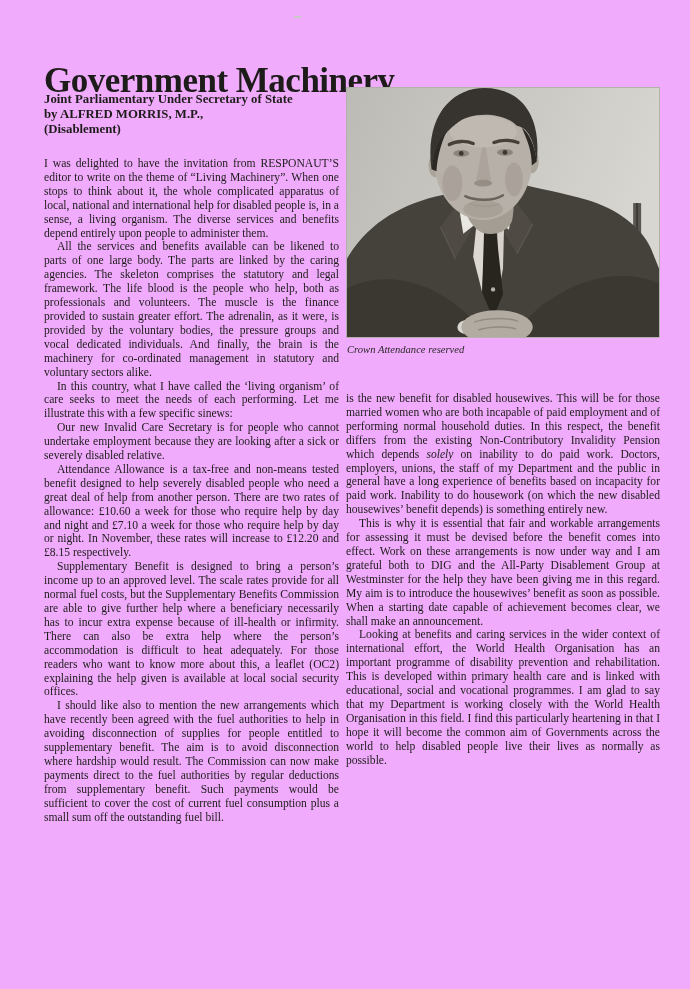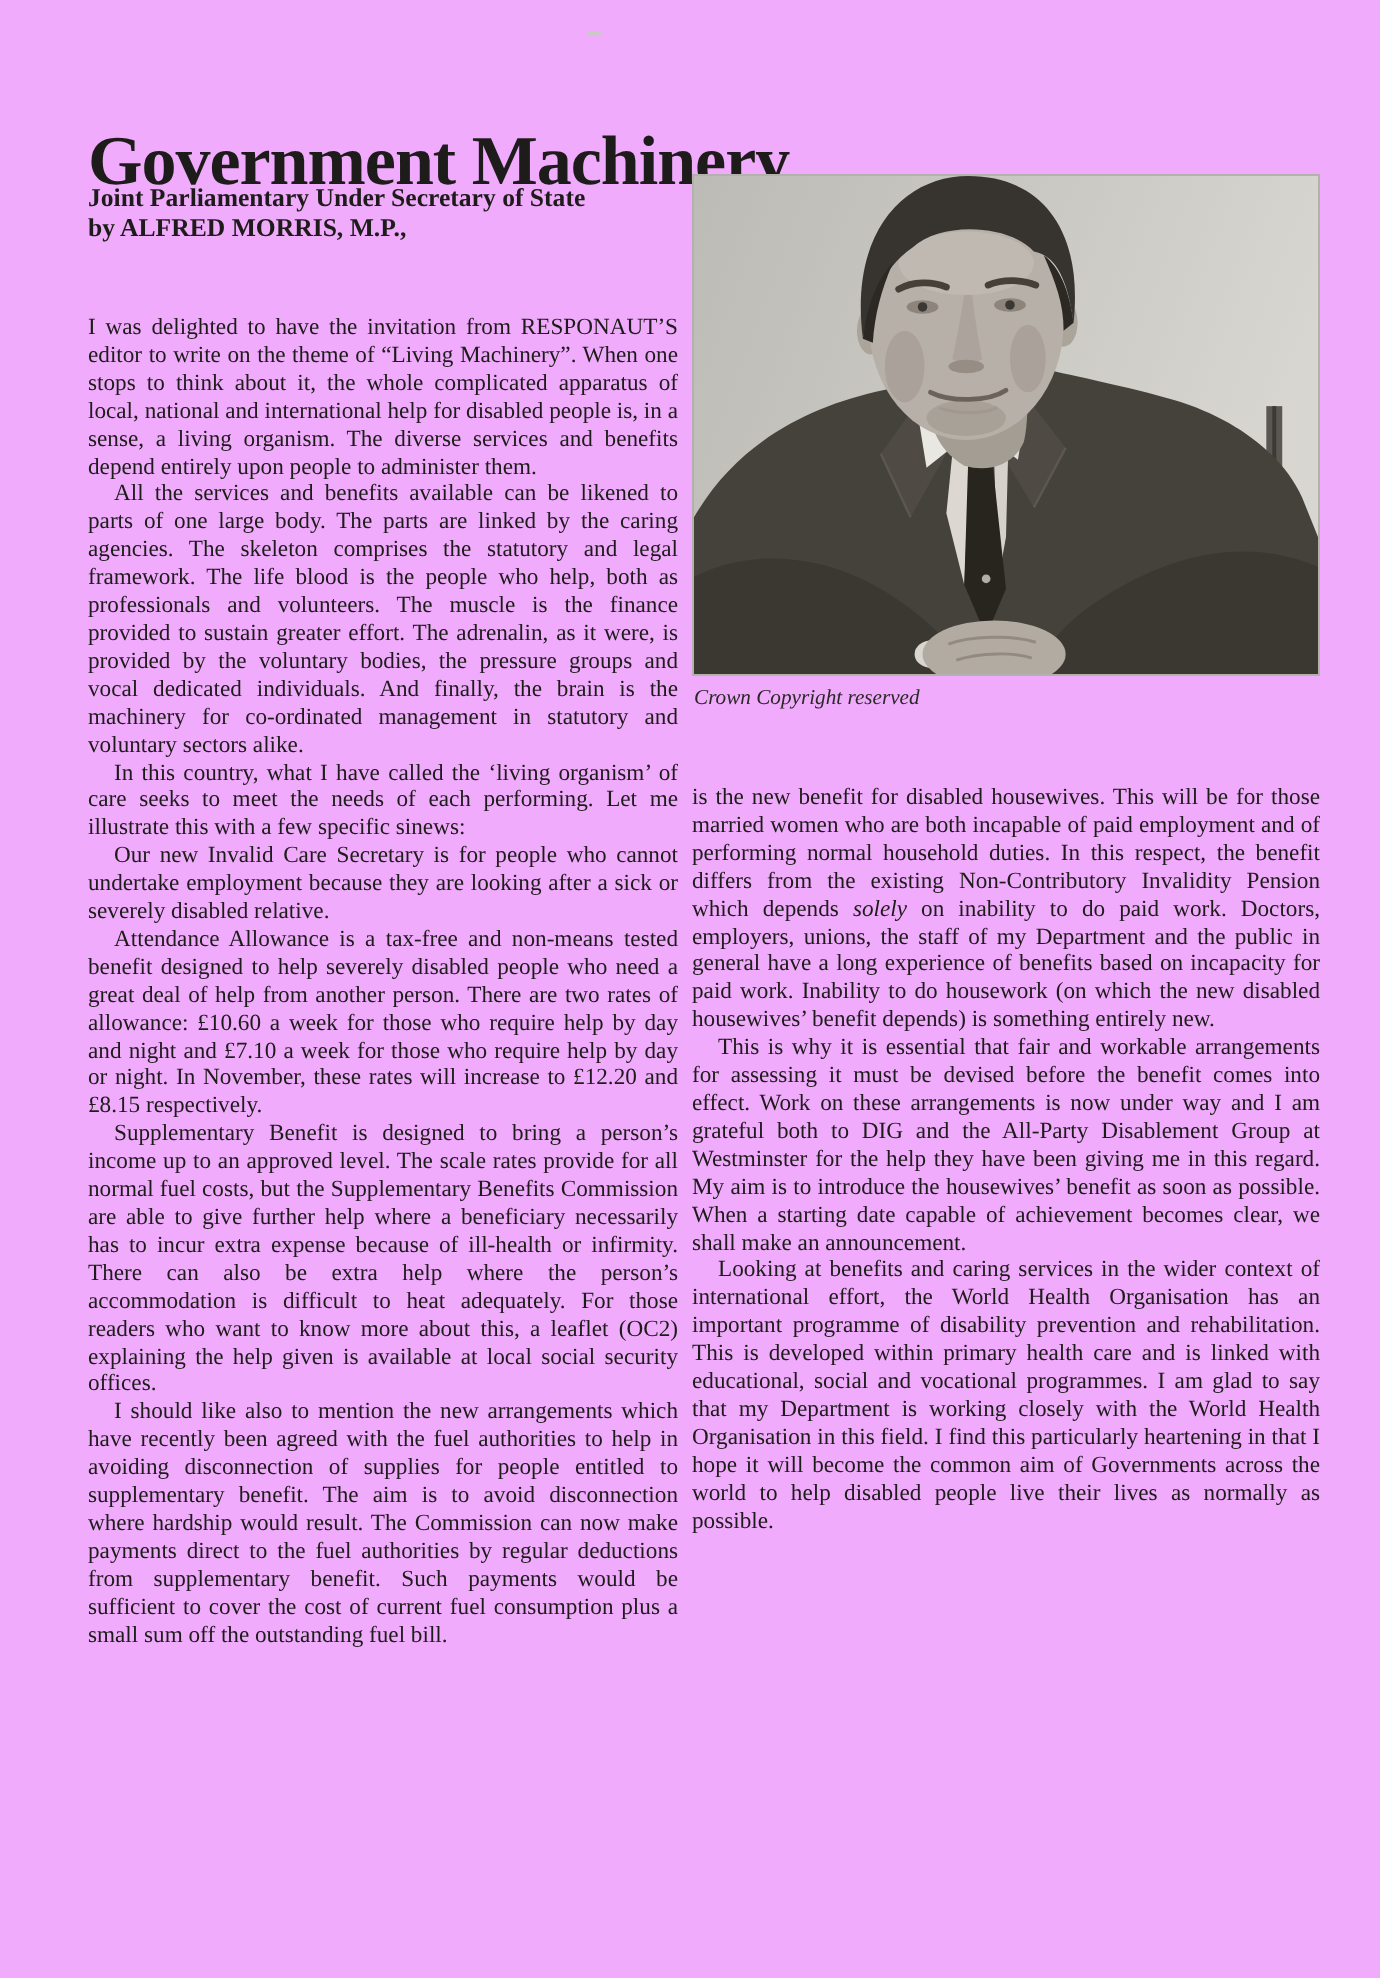--- a/index.html
+++ b/index.html
@@ -44,20 +44,21 @@
 
 <div class="page">
 
   <div class="scan-mark"></div>
 
   <h1 class="title">Government Machinery</h1>
 
   <div class="byline">
     <div>Joint Parliamentary Under Secretary of State</div>
     <div>by ALFRED MORRIS, M.P.,</div>
+    <div>(Disablement)</div>
   </div>
 
   <div class="col left-col">
     <p class="first">I was delighted to have the invitation from RESPONAUT’S editor to write on the theme of “Living Machinery”. When one stops to think about it, the whole complicated apparatus of local, national and international help for disabled people is, in a sense, a living organism. The diverse services and benefits depend entirely upon people to administer them.</p>
     <p>All the services and benefits available can be likened to parts of one large body. The parts are linked by the caring agencies. The skeleton comprises the statutory and legal framework. The life blood is the people who help, both as professionals and volunteers. The muscle is the finance provided to sustain greater effort. The adrenalin, as it were, is provided by the voluntary bodies, the pressure groups and vocal dedicated individuals. And finally, the brain is the machinery for co-ordinated management in statutory and voluntary sectors alike.</p>
     <p>In this country, what I have called the ‘living organism’ of care seeks to meet the needs of each performing. Let me illustrate this with a few specific sinews:</p>
     <p>Our new Invalid Care Secretary is for people who cannot undertake employment because they are looking after a sick or severely disabled relative.</p>
     <p>Attendance Allowance is a tax-free and non-means tested benefit designed to help severely disabled people who need a great deal of help from another person. There are two rates of allowance: £10.60 a week for those who require help by day and night and £7.10 a week for those who require help by day or night. In November, these rates will increase to £12.20 and £8.15 respectively.</p>
     <p>Supplementary Benefit is designed to bring a person’s income up to an approved level. The scale rates provide for all normal fuel costs, but the Supplementary Benefits Commission are able to give further help where a beneficiary necessarily has to incur extra expense because of ill-health or infirmity. There can also be extra help where the person’s accommodation is difficult to heat adequately. For those readers who want to know more about this, a leaflet (OC2) explaining the help given is available at local social security offices.</p>
     <p>I should like also to mention the new arrangements which have recently been agreed with the fuel authorities to help in avoiding disconnection of supplies for people entitled to supplementary benefit. The aim is to avoid disconnection where hardship would result. The Commission can now make payments direct to the fuel authorities by regular deductions from supplementary benefit. Such payments would be sufficient to cover the cost of current fuel consumption plus a small sum off the outstanding fuel bill.</p>
@@ -130,21 +131,21 @@
         <path d="M0,251 L0,202 C32,186 72,191 106,216 C121,227 131,237 136,251 Z" fill="#3b3832"></path>
         <path d="M314,251 L314,197 C280,182 240,189 202,215 C187,225 176,238 171,251 Z" fill="#3b3832"></path>
         <ellipse cx="120" cy="241" rx="9" ry="7" fill="#d9d6cf"></ellipse>
         <ellipse cx="151" cy="241" rx="36" ry="17" fill="#b2aba2"></ellipse>
         <path d="M128,236 C138,232 160,231 172,235" stroke="#938b82" stroke-width="1.5" fill="none"></path>
         <path d="M132,244 C144,240 162,240 170,243" stroke="#938b82" stroke-width="1.5" fill="none"></path>
       </g>
     </svg>
   </div>
 
-  <div class="caption">Crown Copyright reserved</div>
+  <div class="caption">Crown Attendance reserved</div>
 
   <div class="col right-col">
     <p class="first"><span>is the new benefit for disabled housewives. This will be for those married women who are both incapable of paid employment and of performing normal household duties. In this respect, the benefit differs from the existing Non-Contributory Invalidity Pension which depends </span><span class="em">solely</span><span> on inability to do paid work. Doctors, employers, unions, the staff of my Department and the public in general have a long experience of benefits based on incapacity for paid work. Inability to do housework (on which the new disabled housewives’ benefit depends) is something entirely new.</span></p>
     <p>This is why it is essential that fair and workable arrangements for assessing it must be devised before the benefit comes into effect. Work on these arrangements is now under way and I am grateful both to DIG and the All-Party Disablement Group at Westminster for the help they have been giving me in this regard. My aim is to introduce the housewives’ benefit as soon as possible. When a starting date capable of achievement becomes clear, we shall make an announcement.</p>
     <p>Looking at benefits and caring services in the wider context of international effort, the World Health Organisation has an important programme of disability prevention and rehabilitation. This is developed within primary health care and is linked with educational, social and vocational programmes. I am glad to say that my Department is working closely with the World Health Organisation in this field. I find this particularly heartening in that I hope it will become the common aim of Governments across the world to help disabled people live their lives as normally as possible.</p>
   </div>
 
 
 </div>
 

